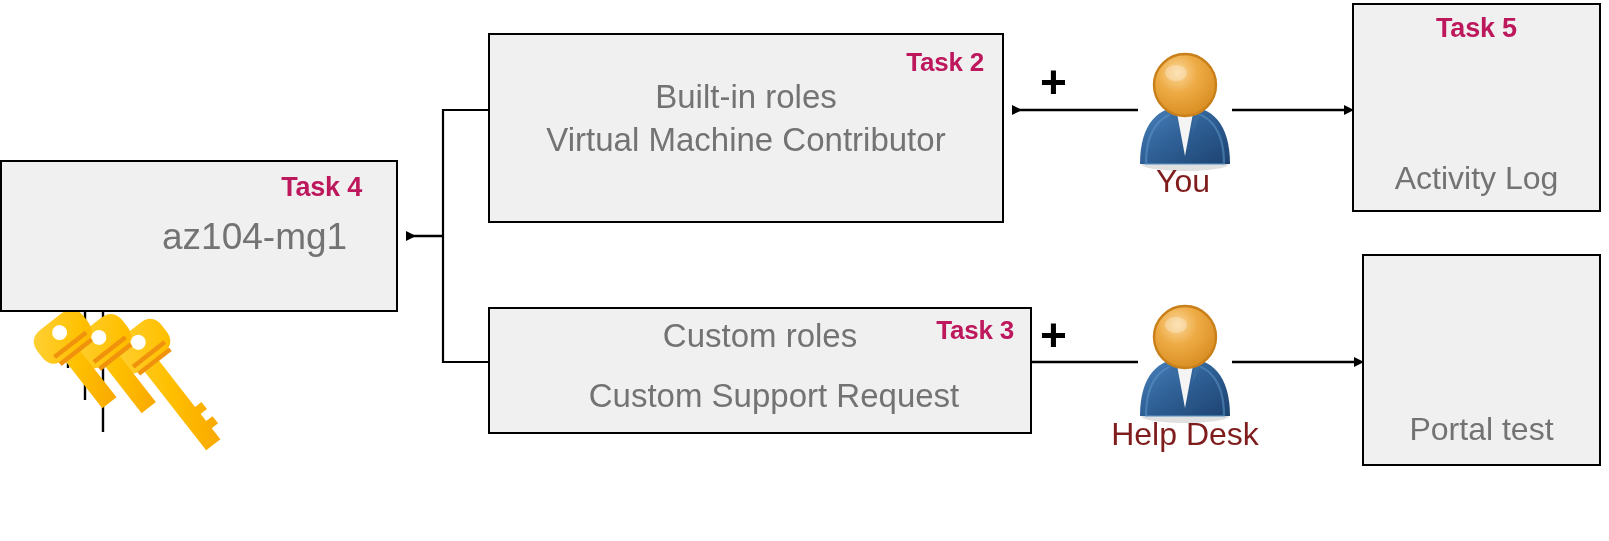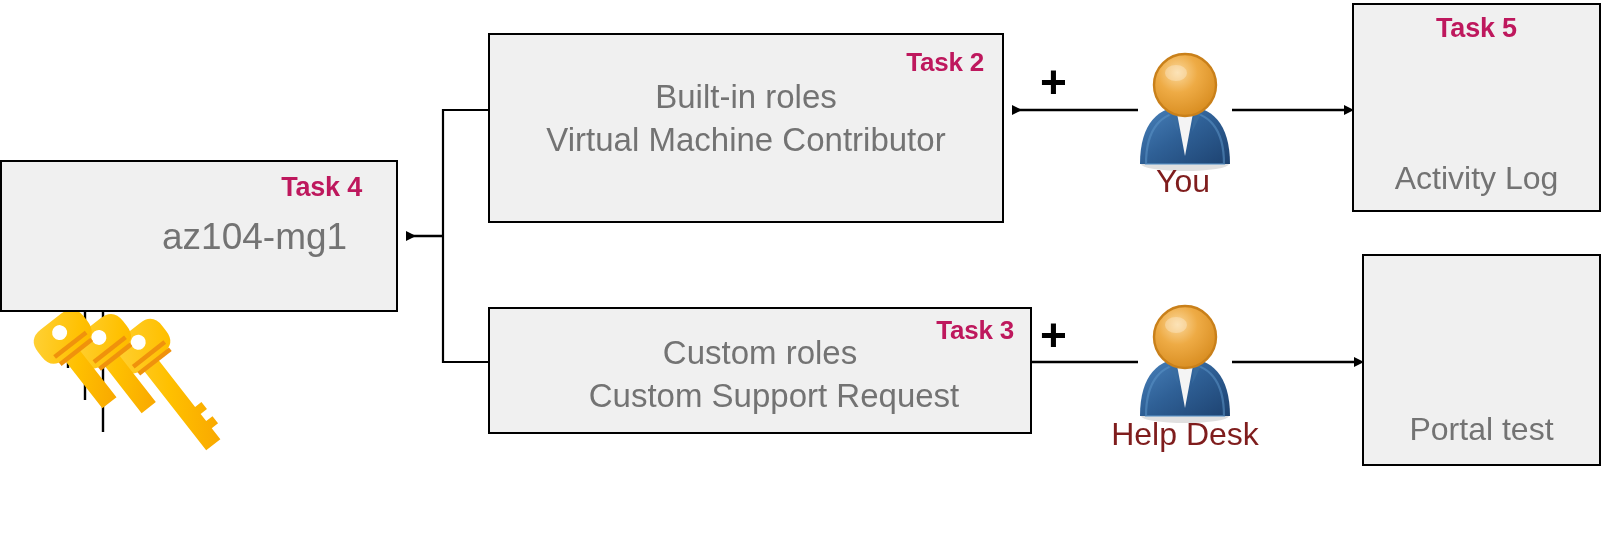--- a/index.html
+++ b/index.html
@@ -230,21 +230,21 @@
   </div>
 
   <div class="node" style="left:488px; top:33px; width:516px; height:190px;">
     <span class="task-label" style="right:18px; top:12px; font-size:26px;">Task 2</span>
     <span class="node-text center-text" style="top:43px; font-size:33px;">Built-in roles</span>
     <span class="node-text center-text" style="top:86px; font-size:33px;">Virtual Machine Contributor</span>
   </div>
 
   <div class="node" style="left:488px; top:307px; width:544px; height:127px;">
     <span class="task-label" style="right:16px; top:6px; font-size:26px;">Task 3</span>
-    <span class="node-text center-text" style="top:25px; font-size:33px;">Custom roles</span>
+    <span class="node-text center-text" style="top:8px; font-size:33px;">Custom roles</span>
     <span class="node-text center-text" style="top:68px; font-size:33px;padding-left:28px;">Custom Support Request</span>
   </div>
 
   <div class="node" style="left:1352px; top:3px; width:249px; height:209px;">
     <span class="task-label" style="left:0;right:0;text-align:center; top:8px; font-size:27px;">Task 5</span>
     <span class="node-text center-text" style="top:155px; font-size:32px;">Activity Log</span>
   </div>
 
   <div class="node" style="left:1362px; top:254px; width:239px; height:212px;">
     <span class="node-text center-text" style="top:155px; font-size:32px;">Portal test</span>

